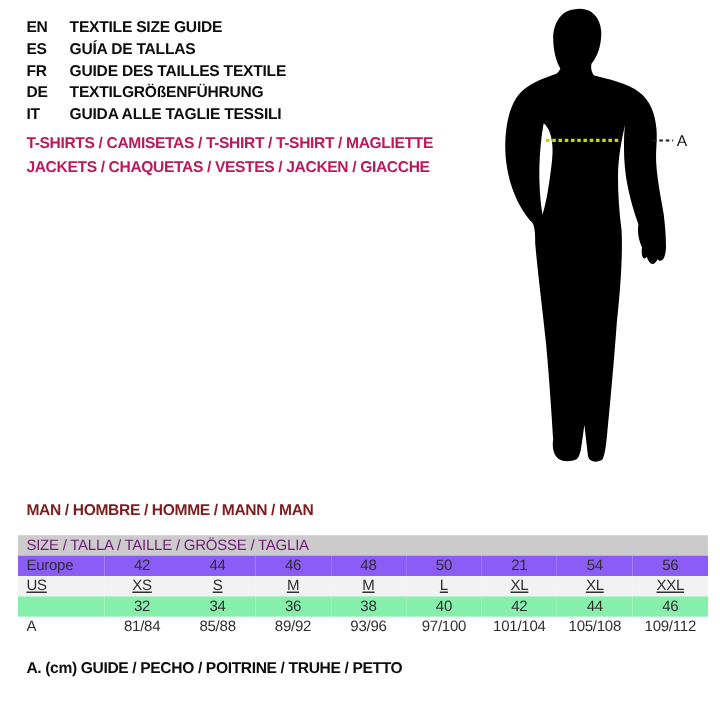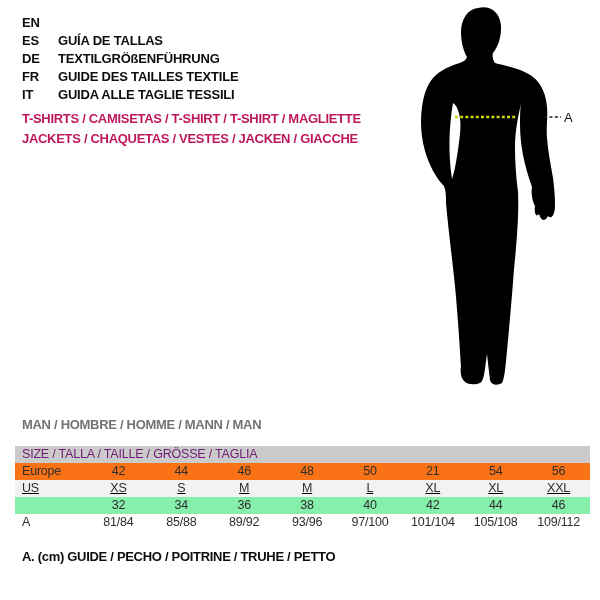--- a/index.html
+++ b/index.html
@@ -12,21 +12,21 @@
   .lang-row { display:flex; height:18px; align-items:center;
     font-weight:700; font-size:13px; color:#0d0d0d; letter-spacing:-0.2px; }
   .lang-code { width:36px; }
   
   .categories { position:absolute; left:22px; top:109px;
     font-weight:700; font-size:13px; line-height:20px; color:#be185d; letter-spacing:-0.3px; }
   
   .figure { position:absolute; left:400px; top:0; }
   
   .section-title { position:absolute; left:22px; top:417px;
-    font-weight:700; font-size:13px; color:#737373; letter-spacing:-0.3px; }
+    font-weight:700; font-size:13px; color:#7f1d1d; letter-spacing:-0.3px; }
   
   .table-wrap { position:absolute; left:15px; top:446px; width:575px; }
   .size-header { height:17px; line-height:17px; padding-left:7px;
     font-size:12.5px; color:#701a75; letter-spacing:-0.2px; }
   .table-wrap table { width:100%; border-collapse:collapse; table-layout:fixed; }
   .table-wrap td { height:17px; line-height:17px; padding:0; text-align:center;
     font-size:12.5px; color:#2e2e2e; letter-spacing:-0.2px; }
   .table-wrap td.row-label { width:65px; text-align:left; padding-left:7px; }
   
   .footnote { position:absolute; left:22px; top:549px;
@@ -34,32 +34,33 @@
   svg text { font-family:"Liberation Sans", sans-serif; }
 </style>
 </head>
 <body>
 
 <div class="canvas">
 
   <div class="lang-list">
       <div class="lang-row">
         <span class="lang-code">EN</span>
+        <span>TEXTILE SIZE GUIDE</span>
       </div>
       <div class="lang-row">
         <span class="lang-code">ES</span>
         <span>GUÍA DE TALLAS</span>
       </div>
       <div class="lang-row">
+        <span class="lang-code">FR</span>
+        <span>GUIDE DES TAILLES TEXTILE</span>
+      </div>
+      <div class="lang-row">
         <span class="lang-code">DE</span>
         <span>TEXTILGRÖßENFÜHRUNG</span>
-      </div>
-      <div class="lang-row">
-        <span class="lang-code">FR</span>
-        <span>GUIDE DES TAILLES TEXTILE</span>
       </div>
       <div class="lang-row">
         <span class="lang-code">IT</span>
         <span>GUIDA ALLE TAGLIE TESSILI</span>
       </div>
     </div>
 
   <div class="categories">
     <div>T-SHIRTS / CAMISETAS / T-SHIRT / T-SHIRT / MAGLIETTE</div>
     <div>JACKETS / CHAQUETAS / VESTES / JACKEN / GIACCHE</div>
@@ -113,21 +114,21 @@
     <line x1="144" y1="117" x2="161" y2="117" stroke-width="1.7" stroke-dasharray="3 2.4" stroke="#1a1a1a"></line>
     <text x="164" y="121.5" font-size="13" fill="#111111">A</text>
   </svg>
 
   <div class="section-title">MAN / HOMBRE / HOMME / MANN / MAN</div>
 
   <div class="table-wrap">
     <div class="size-header" style="background: rgb(203, 203, 203);">SIZE / TALLA / TAILLE / GRÖSSE / TAGLIA</div>
     <table>
       <tbody>
-          <tr style="background: #f97316; margin-left: 33px;">
+          <tr style="background: #8b5cf6; margin-left: 33px;">
             <td class="row-label">Europe</td>
             <td>42</td>
             <td>44</td>
             <td>46</td>
             <td>48</td>
             <td>50</td>
             <td>21</td>
             <td>54</td>
             <td>56</td>
           </tr>

